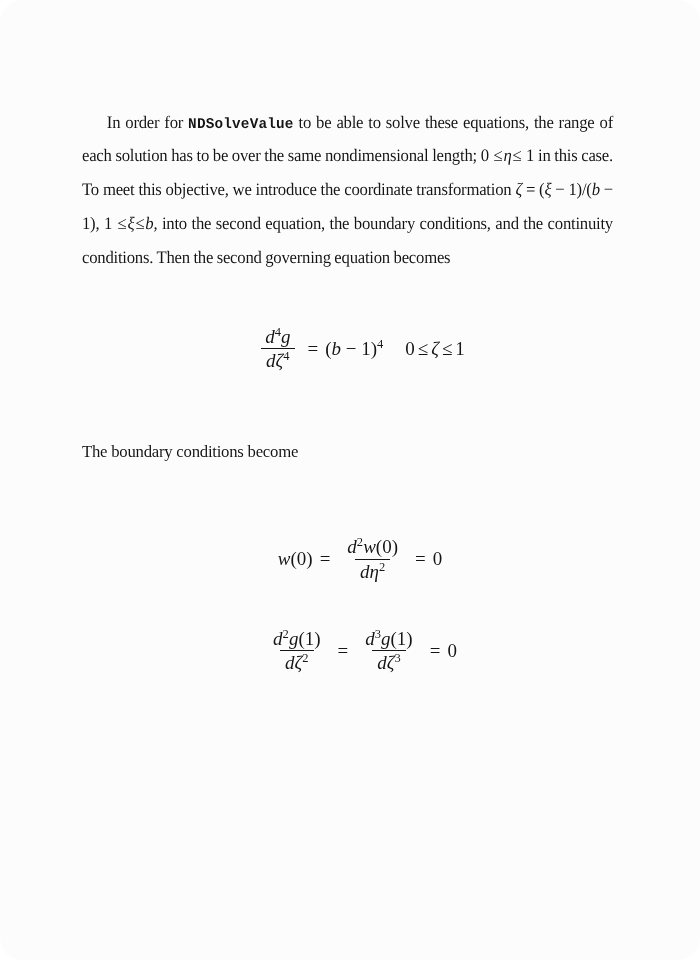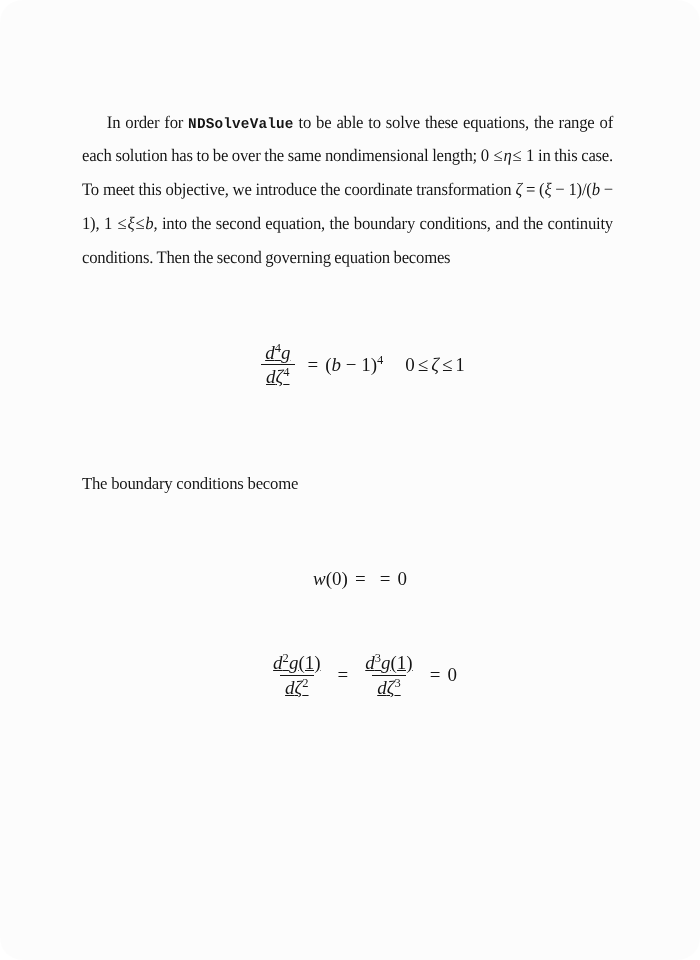--- a/index.html
+++ b/index.html
@@ -76,23 +76,22 @@
     align-items: center;
     justify-content: center;
   }
 
   .frac {
     display: inline-flex;
     flex-direction: column;
     align-items: center;
     justify-content: flex-start;
     vertical-align: middle;
-    margin: 16px 5px;
+    margin: 0 5px;
     line-height: 1.12;
-    text-decoration: underline;
   }
   .frac .num {
     padding: 0 5px 1px 5px;
   }
   .frac .den {
     border-top: 1.6px solid #1b1b1b;
     padding: 1px 5px 0 5px;
   }
 
   .eqsign { margin: 0 7px; }
@@ -140,20 +139,24 @@
     <div class="gap-b"></div>
 
     <p class="mid-text">The boundary conditions become</p>
 
     <div class="gap-c"></div>
 
     <div class="eq">
       <span class="eq-row">
         <span><i>w</i><span>(0)</span></span>
         <span class="eqsign">=</span>
+        <span class="frac">
+          <span class="num"><i>d</i><sup>2</sup><i>w</i><span>(0)</span></span>
+          <span class="den"><i>d</i><i>η</i><sup>2</sup></span>
+        </span>
         <span class="eqsign">=</span>
         <span>0</span>
       </span>
     </div>
 
     <div class="gap-b"></div>
 
     <div class="eq">
       <span class="eq-row">
         <span class="frac">

